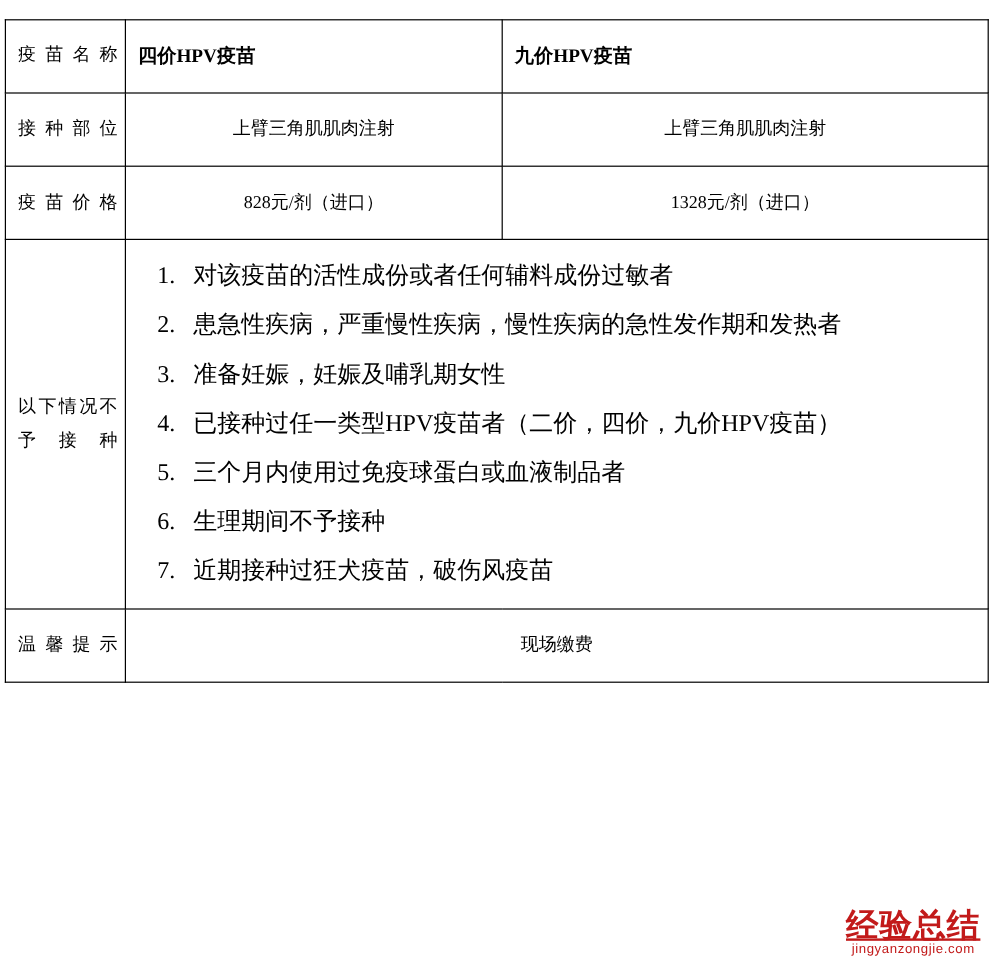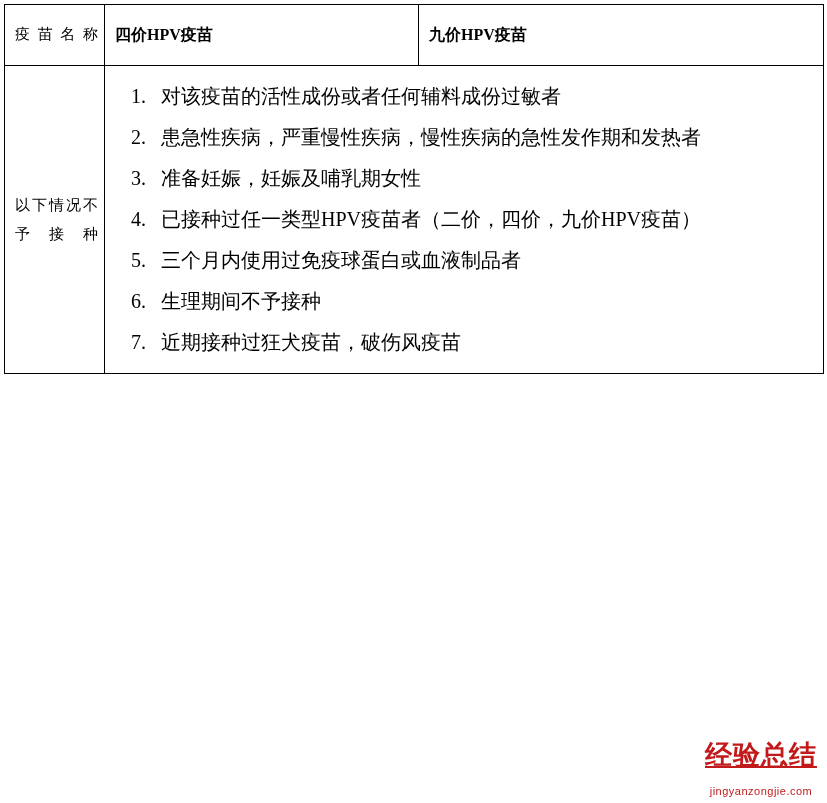--- a/index.html
+++ b/index.html
@@ -11,21 +11,21 @@
     width: 827px;
     height: 803px;
     font-family: "Liberation Serif", "DejaVu Serif", serif;
     color: #000000;
     overflow: hidden;
     position: relative;
   }
   table.vaccine-table {
     border-collapse: collapse;
     width: 819px;
-    margin: 4px 0 0 4px;
+    margin: 16px 0 0 4px;
     table-layout: fixed;
   }
   table.vaccine-table td {
     border: 1px solid #000000;
     padding: 0;
     vertical-align: middle;
     font-size: 15px;
   }
   col.c-label { width: 100px; }
   col.c-four  { width: 314px; }
@@ -85,21 +85,21 @@
     color: #c21a1a;
     letter-spacing: 1px;
     line-height: 1;
     text-decoration: underline;
   }
   .watermark .wm-sub {
     font-family: "Liberation Sans", sans-serif;
     font-size: 11px;
     color: #c21a1a;
     letter-spacing: 0.5px;
-    margin-top: 16px;
+    margin-top: 0;
   }
 </style>
 </head>
 <body>
 
 <table class="vaccine-table">
   <colgroup>
     <col class="c-label">
     <col class="c-four">
     <col class="c-nine">
@@ -111,40 +111,70 @@
       </td>
       <td>
         <div class="header-title">四价HPV疫苗</div>
       </td>
       <td>
         <div class="header-title">九价HPV疫苗</div>
       </td>
     </tr>
 
 
+    <tr class="row-tall60">
+      <td>
+        <div class="cell-label">接种部位</div>
+      </td>
+      <td>
+        <div class="cell-center">上臂三角肌肌肉注射</div>
+      </td>
+      <td>
+        <div class="cell-center">上臂三角肌肌肉注射</div>
+      </td>
+    </tr>
 
 
 
+    <tr class="row-tall60">
+      <td>
+        <div class="cell-label">疫苗价格</div>
+      </td>
+      <td>
+        <div class="cell-center">828元/剂（进口）</div>
+      </td>
+      <td>
+        <div class="cell-center">1328元/剂（进口）</div>
+      </td>
+    </tr>
 
     <tr>
       <td>
         <div class="cell-label">以下情况不予接种</div>
       </td>
       <td colspan="2">
         <ol class="conditions">
           <li>对该疫苗的活性成份或者任何辅料成份过敏者</li>
           <li>患急性疾病，严重慢性疾病，慢性疾病的急性发作期和发热者</li>
           <li>准备妊娠，妊娠及哺乳期女性</li>
           <li>已接种过任一类型HPV疫苗者（二价，四价，九价HPV疫苗）</li>
           <li>三个月内使用过免疫球蛋白或血液制品者</li>
           <li>生理期间不予接种</li>
           <li>近期接种过狂犬疫苗，破伤风疫苗</li>
         </ol>
       </td>
     </tr>
 
+    <tr class="row-tall60">
+      <td>
+        <div class="cell-label">温馨提示</div>
+      </td>
+      <td colspan="2">
+        <div class="cell-center">现场缴费</div>
+      </td>
+    </tr>
   </tbody>
 </table>
 
 <div class="watermark">
   <div class="wm-main">经验总结</div>
   <div class="wm-sub">jingyanzongjie.com</div>
 </div>
 
 </body></html>

